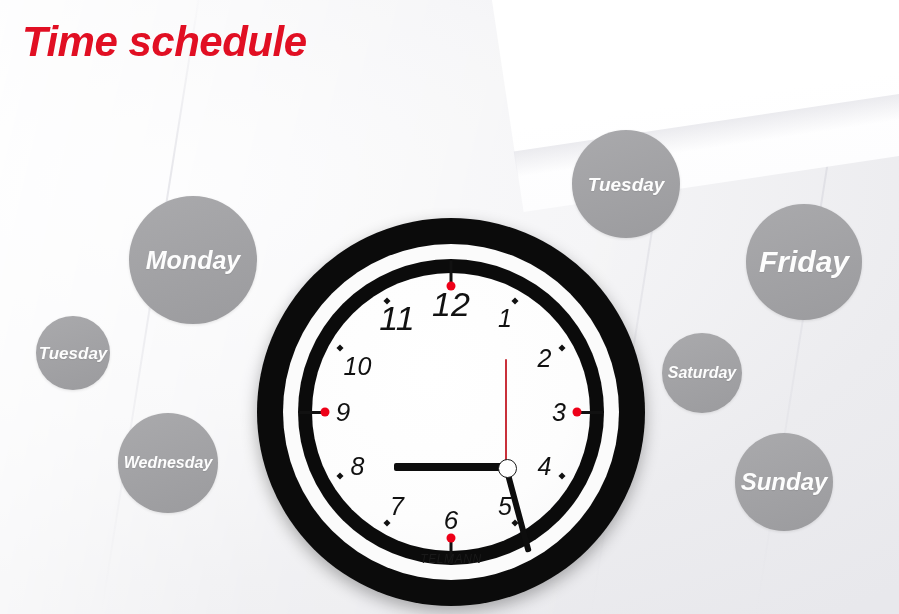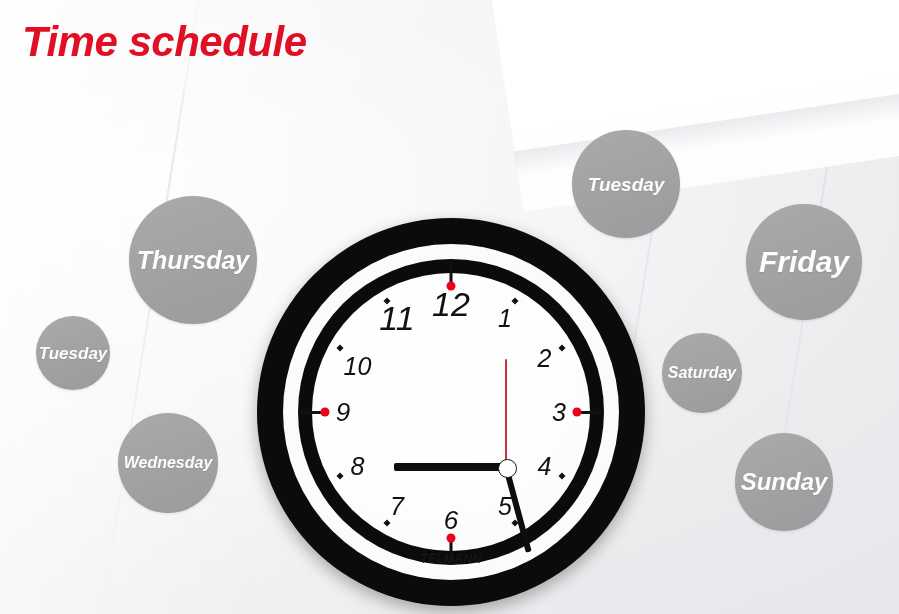--- a/index.html
+++ b/index.html
@@ -138,21 +138,21 @@
   <div class="wall-streak" style="left:150px"></div>
   <div class="wall-streak" style="left:640px"></div>
   <div class="wall-streak" style="left:805px"></div>
   <div class="wall-corner"></div>
   <div class="wall-corner-shade"></div>
 
   <div class="title">Time schedule</div>
 
   <div id="day-bubbles">
       <div class="day" style="left: 129px; top: 196px; width: 128px; height: 128px; background: linear-gradient(160deg, rgba(255, 255, 255, 0.1) 0%, rgba(0, 0, 0, 0.03) 100%), rgb(160, 160, 163);">
-        <span style="font-size: 25px; color: rgb(253, 253, 253);">Thursday</span>
+        <span style="font-size: 25px; color: rgb(253, 253, 253);">Monday</span>
       </div>
       <div class="day" style="left: 36px; top: 316px; width: 74px; height: 74px; background: linear-gradient(160deg, rgba(255, 255, 255, 0.1) 0%, rgba(0, 0, 0, 0.03) 100%), rgb(160, 160, 163);">
         <span style="font-size: 17px; color: rgb(253, 253, 253);">Tuesday</span>
       </div>
       <div class="day" style="left: 118px; top: 413px; width: 100px; height: 100px; background: linear-gradient(160deg, rgba(255, 255, 255, 0.1) 0%, rgba(0, 0, 0, 0.03) 100%), rgb(160, 160, 163);">
         <span style="font-size: 16px; color: rgb(253, 253, 253);">Wednesday</span>
       </div>
       <div class="day" style="left: 572px; top: 130px; width: 108px; height: 108px; background: linear-gradient(160deg, rgba(255, 255, 255, 0.1) 0%, rgba(0, 0, 0, 0.03) 100%), rgb(160, 160, 163);">
         <span style="font-size: 19px; color: rgb(253, 253, 253);">Tuesday</span>
       </div>

